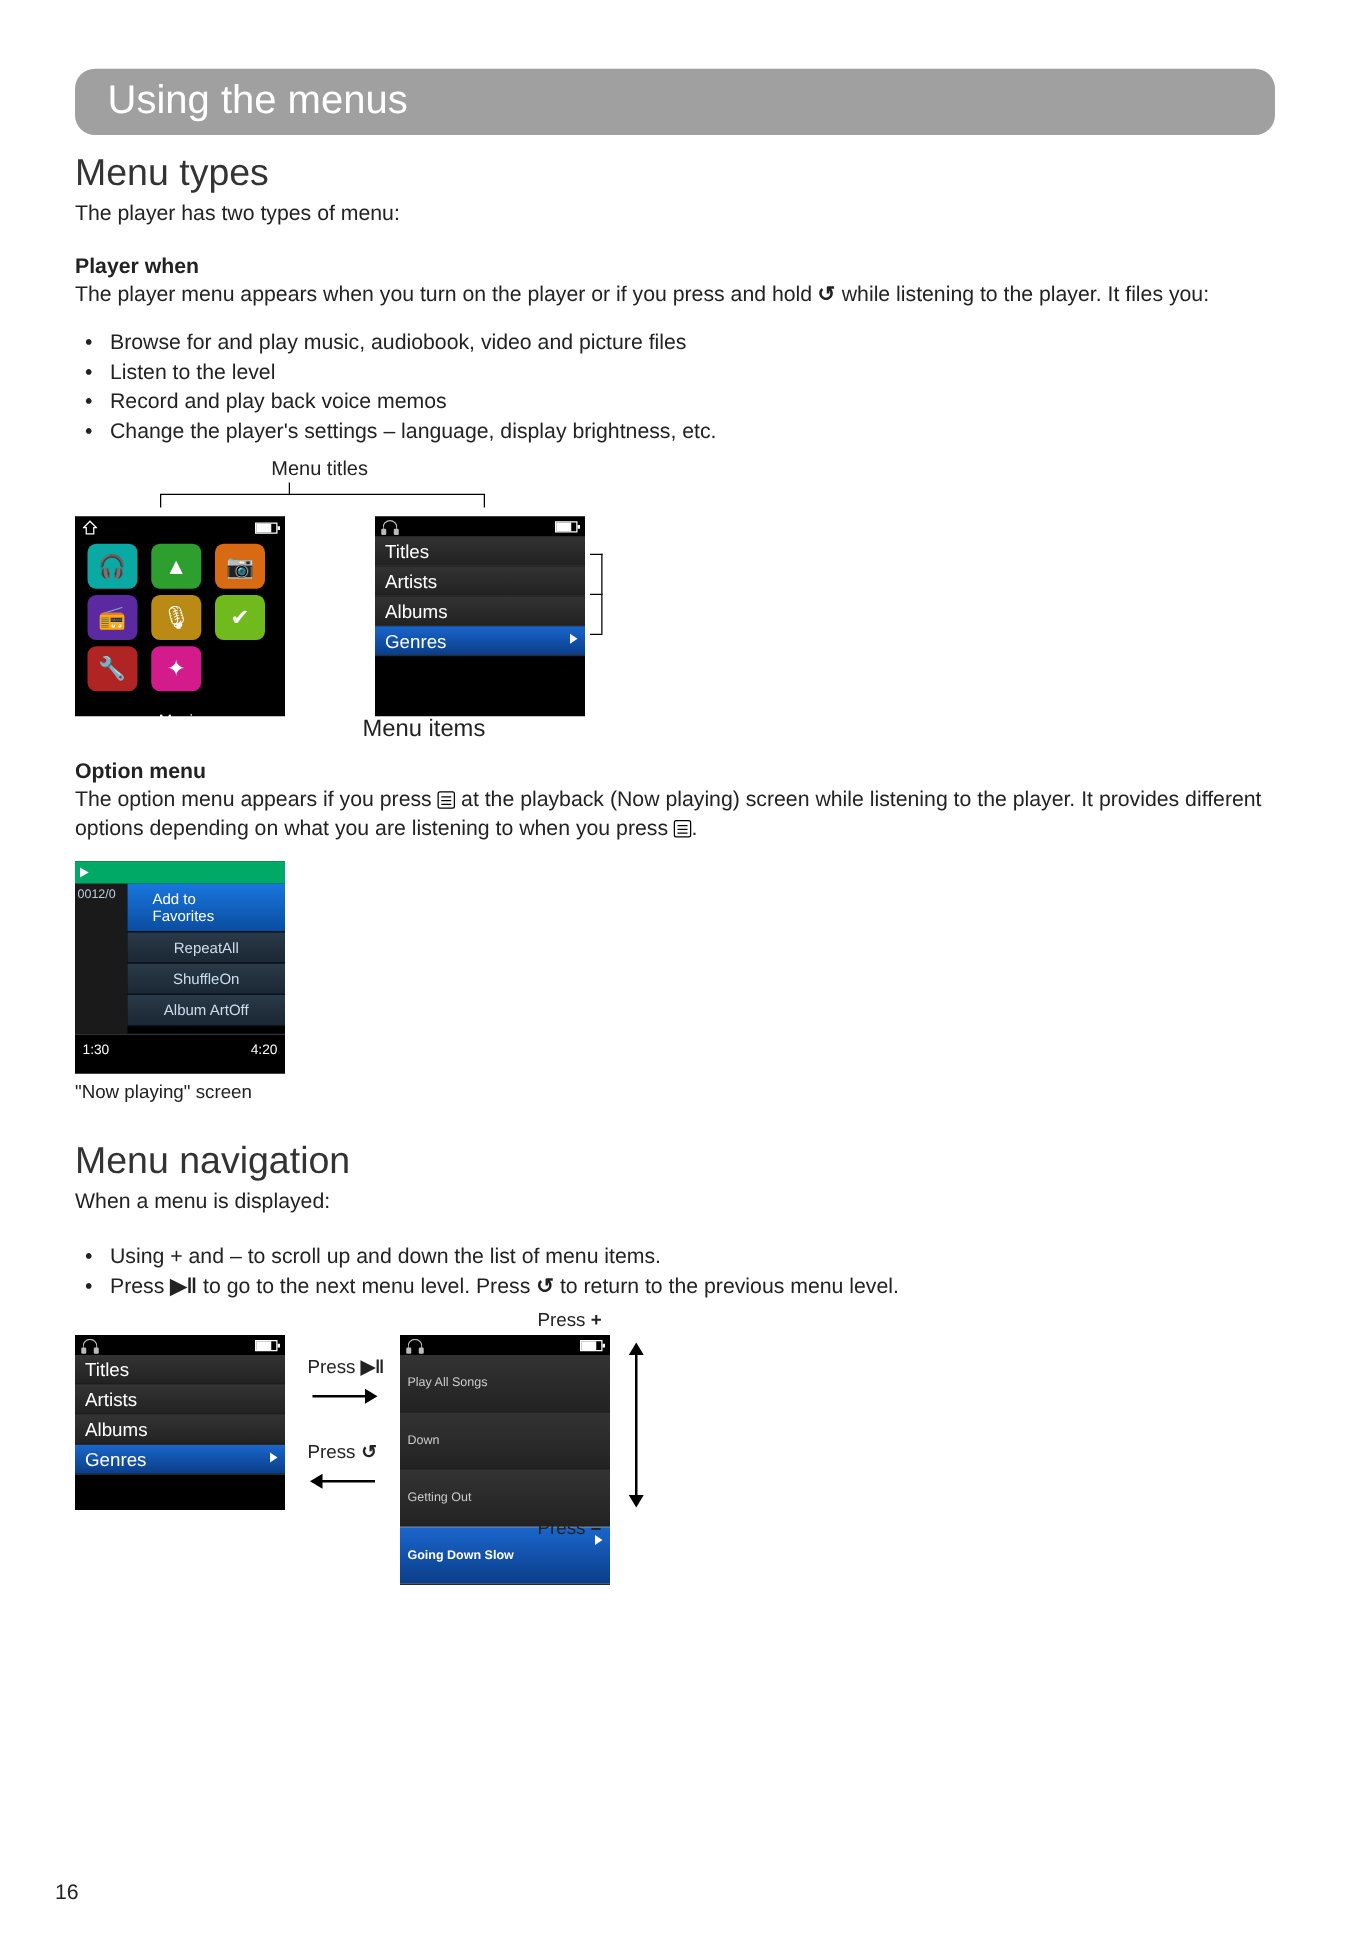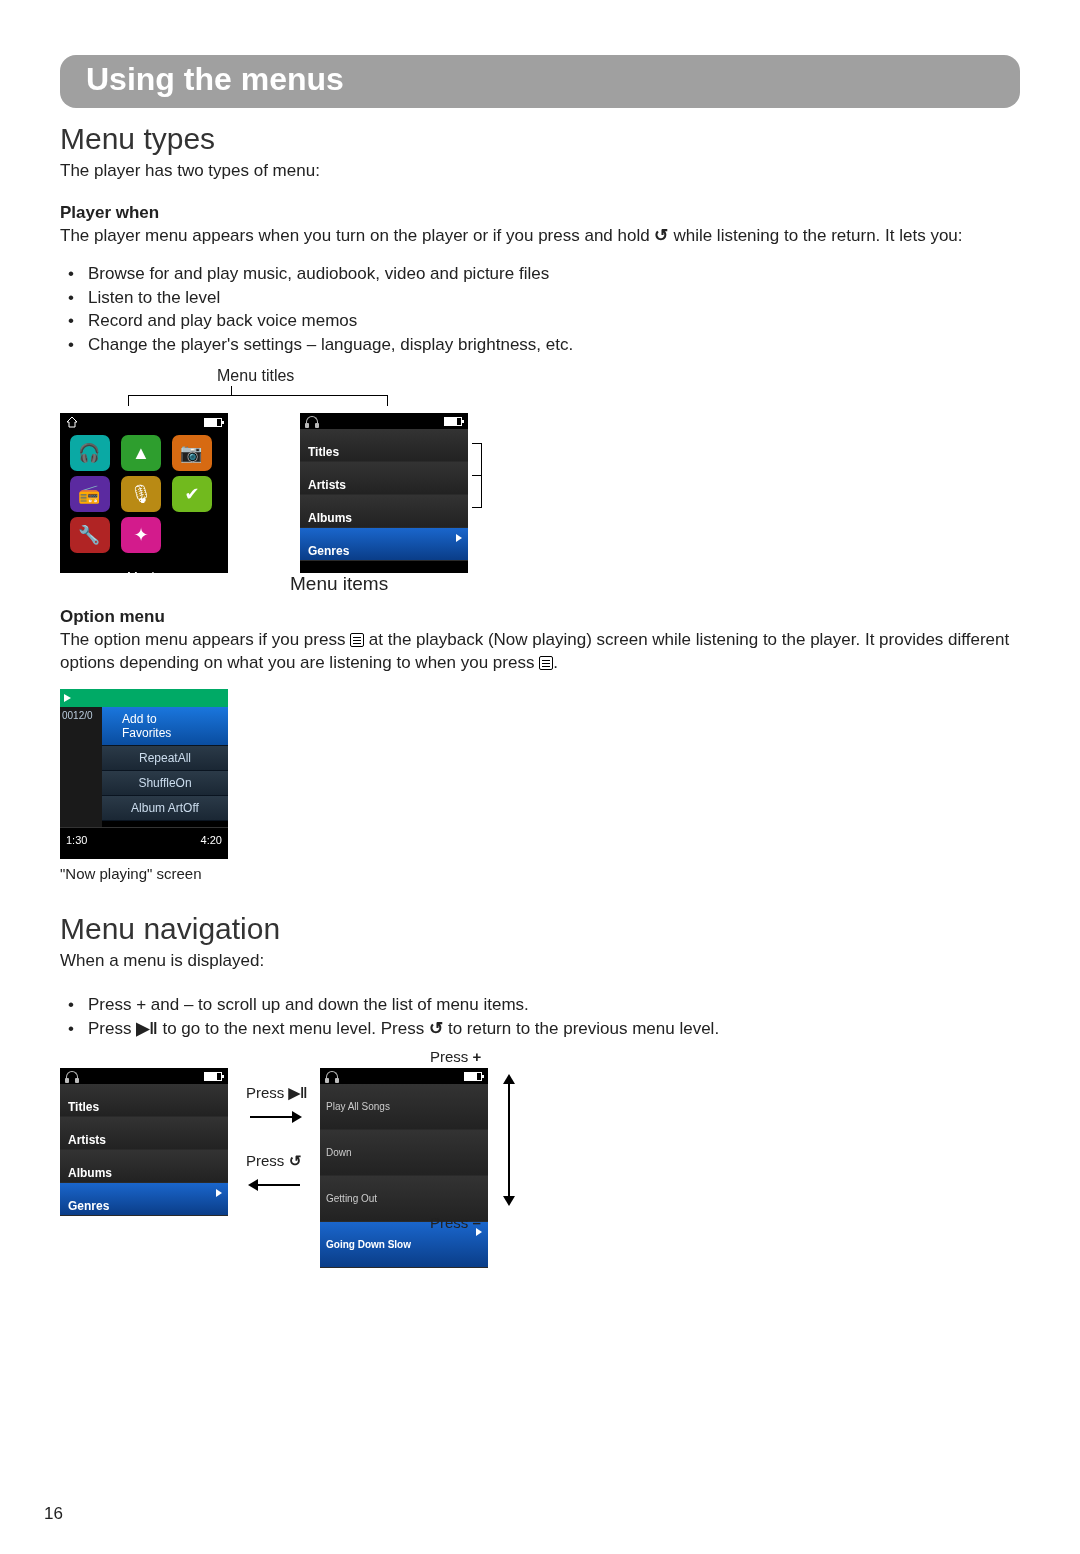--- a/index.html
+++ b/index.html
@@ -14,21 +14,21 @@
   }
   .section-header {
     background: #a0a0a0;
     border-radius: 16px 16px 16px 16px;
     padding: 6px 26px 10px 26px;
     margin-bottom: 14px;
   }
   .section-header span {
     font-size: 32px;
     color: #fff;
-    font-weight: 700;
+    font-weight: 400;
   }
   h2 {
     font-size: 30px;
     font-weight: 400;
     margin-top: 10px;
     margin-bottom: 4px;
     color: #333;
   }
   .intro { font-size: 17px; margin-bottom: 20px; }
   h3 { font-size: 17px; font-weight: 700; margin-top: 4px; margin-bottom: 2px; }
@@ -78,21 +78,21 @@
   .statusbar .hp::before,.statusbar .hp::after{content:"";position:absolute;bottom:-2px;width:4px;height:5px;background:#bbb;border-radius:1px;}
   .statusbar .hp::before{left:-2px}.statusbar .hp::after{right:-2px}
 
   .icon-grid { display:grid; grid-template-columns:repeat(3,1fr); gap:5px; padding:4px 10px 0 10px; }
   .appicon { width:40px; height:36px; border-radius:7px; display:flex; align-items:center; justify-content:center; font-size:18px; color:#fff; }
   .c-teal{background:#0aa9a4}.c-green{background:#2e9e2e}.c-orange{background:#d76a12}
   .c-purple{background:#5b2aa0}.c-gold{background:#b98a14}.c-lime{background:#71ba1e}
   .c-red{background:#b02424}.c-pink{background:#d31b8c}
   .s-icons .label { text-align:center; font-size:13px; margin-top:16px; }
 
-  .listitem { font-size:12px; font-weight:bold; color:#fff; padding:16px 8px 2px 8px; border-bottom:1px solid #2a2a2a; background:linear-gradient(#333,#222); }
+  .listitem { font-size:15px; font-weight:normal; color:#fff; padding:4px 8px 2px 8px; border-bottom:1px solid #2a2a2a; background:linear-gradient(#333,#222); }
   .listitem.sel { background:linear-gradient(#1a66cc,#0a3d88); position:relative; }
   .listitem.sel::after{content:"";position:absolute;right:6px;top:6px;width:0;height:0;border-left:6px solid #fff;border-top:4px solid transparent;border-bottom:4px solid transparent;}
 
   
   .opt-wrap { margin-top:14px; }
   .screen.s-option { position:relative; width:168px; height:170px; display:block; }
   .s-option .top { background:#0a6; height:18px; display:flex; align-items:center; padding-left:4px; font-size:11px; }
   .s-option .play { width:0;height:0;border-left:7px solid #fff;border-top:4px solid transparent;border-bottom:4px solid transparent; }
   .s-option .body { display:flex; height:120px; }
   .s-option .sidecol { width:42px; background:#1a1a1a; font-size:10px; color:#bcd; padding:3px 2px; }
@@ -125,21 +125,21 @@
 
 <div class="section-header">
   <span>Using the menus</span>
 </div>
 
 <h2>Menu types</h2>
 <p class="intro">The player has two types of menu:</p>
 
 <h3>Player when</h3>
 <p>
-  <span>The player menu appears when you turn on the player or if you press and hold </span><span class="icon-back">↻</span><span> while listening to the return. It lets you:</span>
+  <span>The player menu appears when you turn on the player or if you press and hold </span><span class="icon-back">↻</span><span> while listening to the player. It files you:</span>
 </p>
 
 <ul class="dash">
   <li>Browse for and play music, audiobook, video and picture files</li>
   <li>Listen to the level</li>
   <li>Record and play back voice memos</li>
   <li>Change the player's settings – language, display brightness, etc.</li>
 </ul>
 
 <div class="diagram-row1">
@@ -228,21 +228,21 @@
       <span>4:20</span>
     </div>
   </div>
   <div class="opt-caption">"Now playing" screen</div>
 </div>
 
 <h2 style="margin-top:30px">Menu navigation</h2>
 <p class="intro">When a menu is displayed:</p>
 
 <ul class="dash">
-  <li><span>Press + and – to scroll up and down the list of menu items.</span></li>
+  <li><span>Using + and – to scroll up and down the list of menu items.</span></li>
   <li>
     <span>Press </span><span class="icon-playpause">▶ǁ</span><span> to go to the next menu level. Press </span><span class="icon-back">↻</span><span> to return to the previous menu level.</span>
   </li>
 </ul>
 
 <div class="navdiag">
   <div class="screen s-nav1">
     <div class="statusbar">
         <span class="hp"></span>
         <span class="batt">

